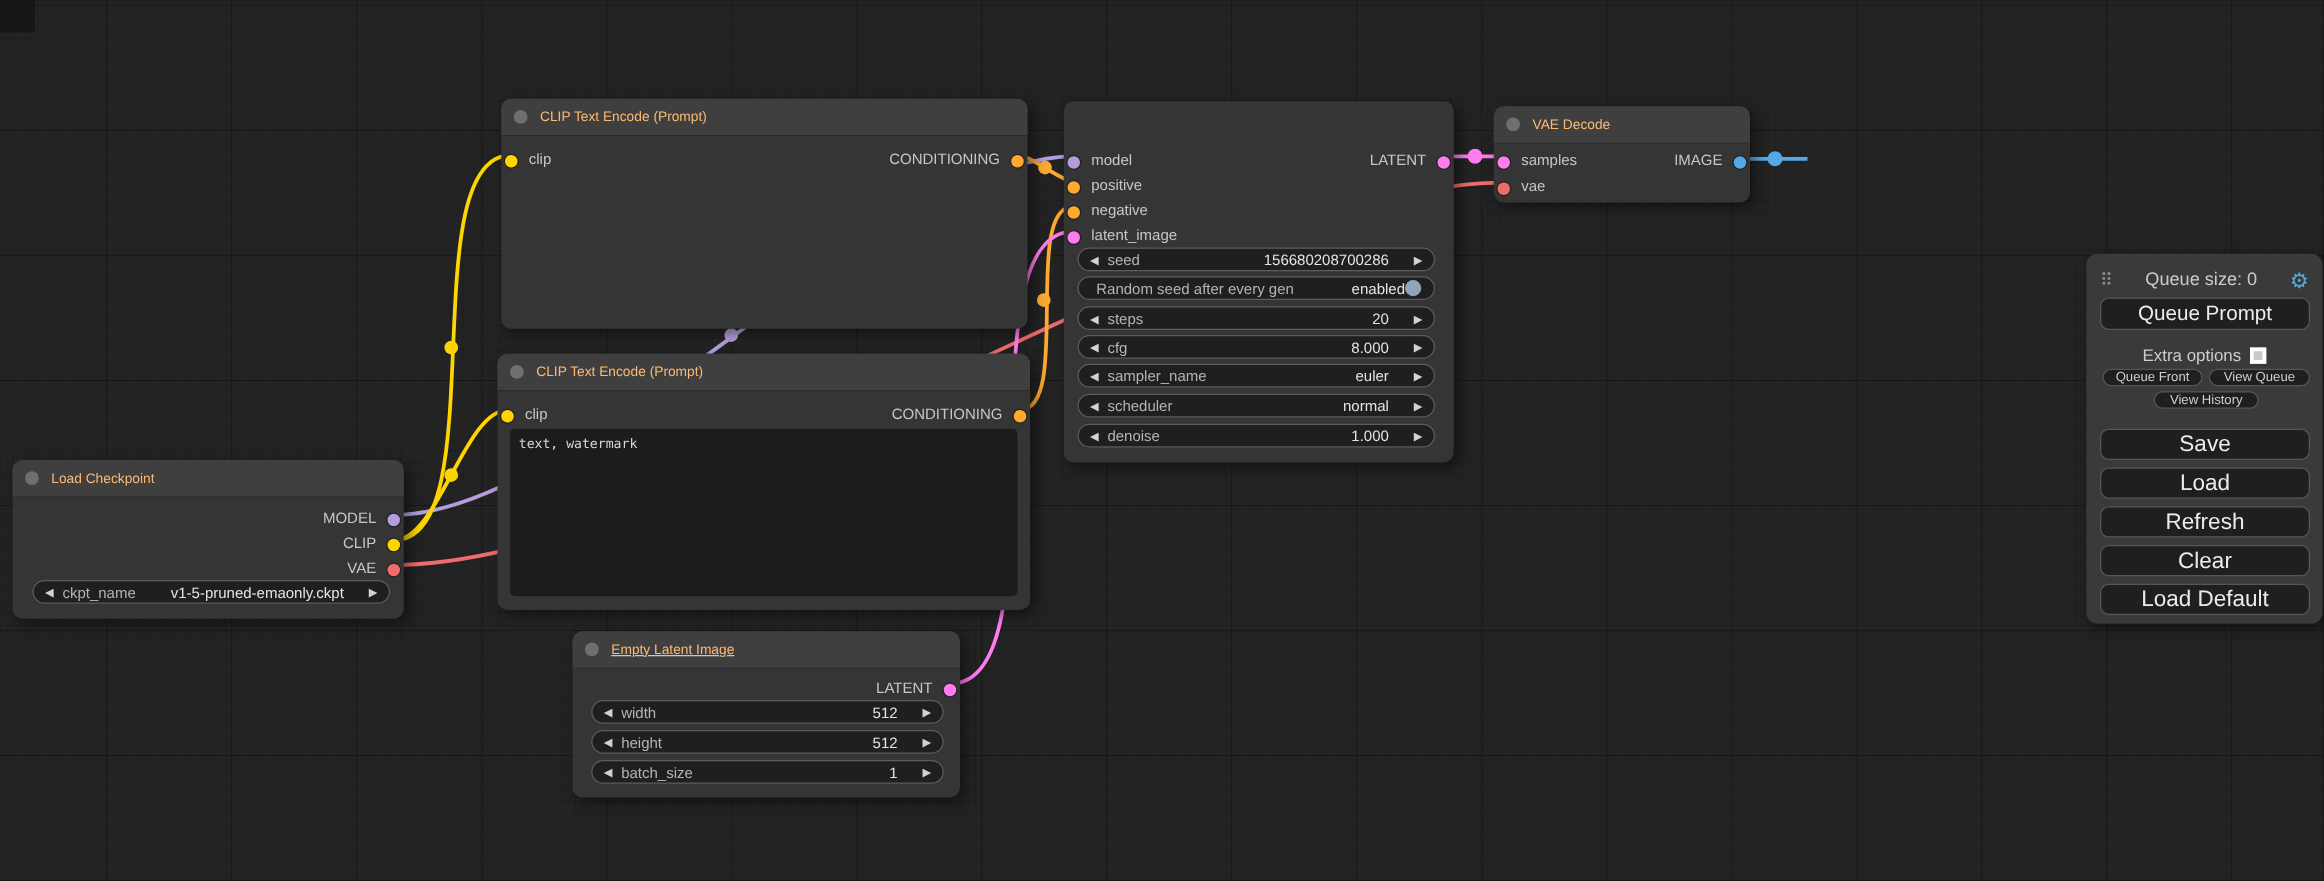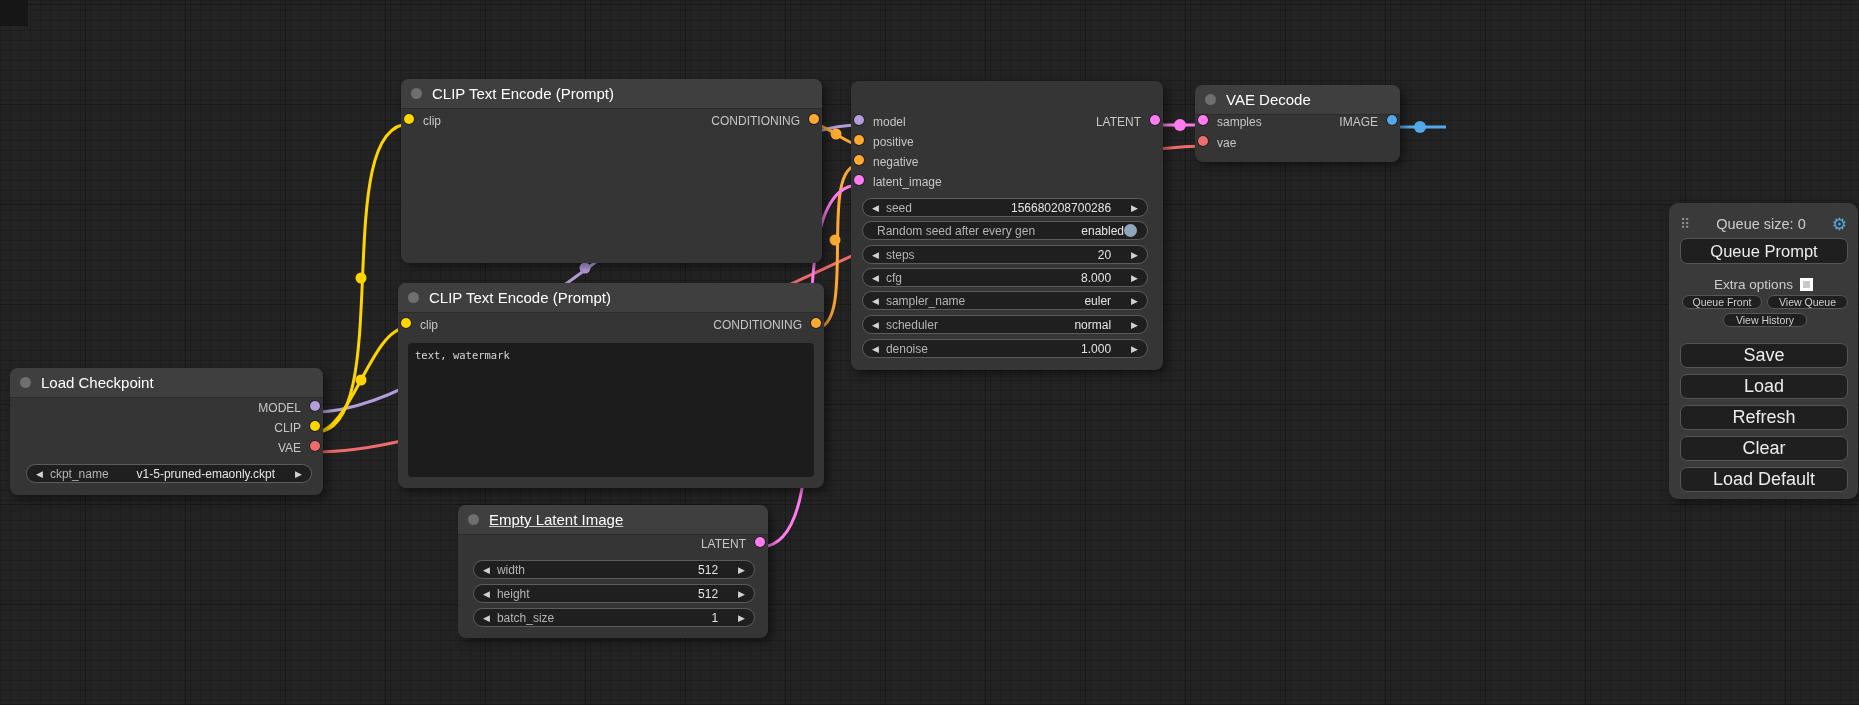--- a/index.html
+++ b/index.html
@@ -20,22 +20,22 @@
   #wires path { fill:none; stroke-width:3; }
   .node {
     position:absolute; z-index:2; background:#353535; border-radius:8px;
     box-shadow:4px 4px 10px rgba(0,0,0,.45); color:#c8c8c8;
   }
   .node-title {
     height:30px; background:#3f3f3f; border-radius:8px 8px 0 0;
     border-bottom:1px solid #2b2b2b; display:flex; align-items:center; padding:0 10px;
   }
   .title-dot { width:11px; height:11px; border-radius:50%; background:#6f6f6f; margin-right:10px; flex:none; }
-  .title-text { font-size:15px; color:#ffffff; white-space:nowrap; }
-  .port { position:absolute; height:20px; display:flex; align-items:flex-start; font-size:12px; color:#c6c6c6; }
+  .title-text { font-size:11px; color:#fdba74; white-space:nowrap; }
+  .port { position:absolute; height:20px; display:flex; align-items:flex-end; font-size:12px; color:#c6c6c6; }
   .port.in  { left:3px; }
   .port.out { right:3px; flex-direction:row-reverse; }
   .pdot { width:10px; height:10px; border-radius:50%; flex:none; box-shadow:0 0 0 1px rgba(0,0,0,.35); }
   .port.in  .pdot { margin-right:9px; }
   .port.out .pdot { margin-left:9px; }
   .widget {
     position:absolute; height:19px; background:#1f1f1f; border:1px solid #5c5c5c;
     border-radius:10px; display:flex; align-items:center; padding:0 9px;
     font-size:12px; color:#b4b4b4; white-space:nowrap;
   }

